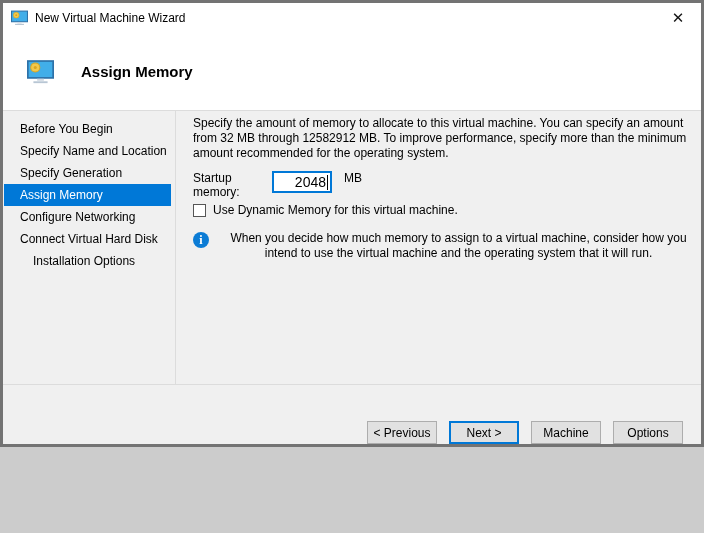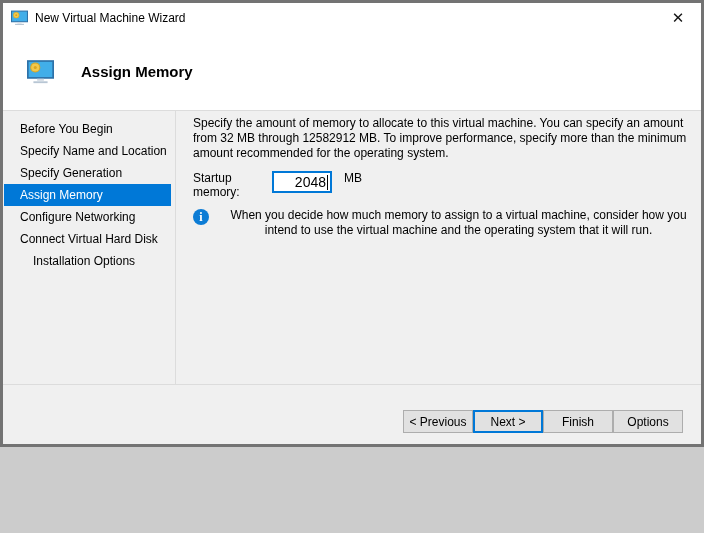--- a/index.html
+++ b/index.html
@@ -58,22 +58,22 @@
     width:16px; height:16px; border-radius:50%; background:#0c7cd5; color:#fff;
     font-family:"Liberation Serif","DejaVu Serif",serif; font-weight:bold; font-size:12px;
     line-height:16px; text-align:center; flex:0 0 auto; margin-top:1px;
   }
   .info-text { margin-left:7px; width:485px; line-height:15px;text-align:center; }
 
   
   .footer {
     position:absolute; left:0; right:0; bottom:0; height:60px;
     background:#f0f0f0; border-top:1px solid #dcdcdc;
-    display:flex; justify-content:flex-end; align-items:flex-start;
-    padding:25px 18px 0 0; 
+    display:flex; justify-content:flex-end; align-items:flex-end;
+    padding:5px 18px 0 0; gap:12px;
   }
   .btn {
     width:70px; height:23px; background:#e1e1e1; border:1px solid #adadad;
     font-family:inherit; font-size:12px; color:#000; cursor:default; padding:0;
   }
   .btn.default { border:2px solid #0078d7; }
 </style>
 </head>
 <body>
 
@@ -118,28 +118,32 @@
 
       <div class="mem-row">
         <span class="mem-label">Startup memory:</span>
         <span class="input-wrap">
           <input class="mem-input" type="text" value="2048" style="">
           <span class="caret"></span>
         </span>
         <span class="mem-unit">MB</span>
       </div>
 
+      <div class="chk-row">
+        <span class="checkbox" id="dyn-checkbox"></span>
+        <span class="chk-label">Use Dynamic Memory for this virtual machine.</span>
+      </div>
 
       <div class="info-row">
         <span class="info-icon">i</span>
         <span class="info-text">When you decide how much memory to assign to a virtual machine, consider how you intend to use the virtual machine and the operating system that it will run.</span>
       </div>
     </div>
   </div>
 
   <div class="footer" id="footer-bar">
       <button class="btn">&lt; Previous</button>
       <button class="btn default">Next &gt;</button>
-      <button class="btn">Finish</button>
+      <button class="btn">Machine</button>
       <button class="btn">Options</button>
     </div>
 
 </div>
 
 </body></html>

